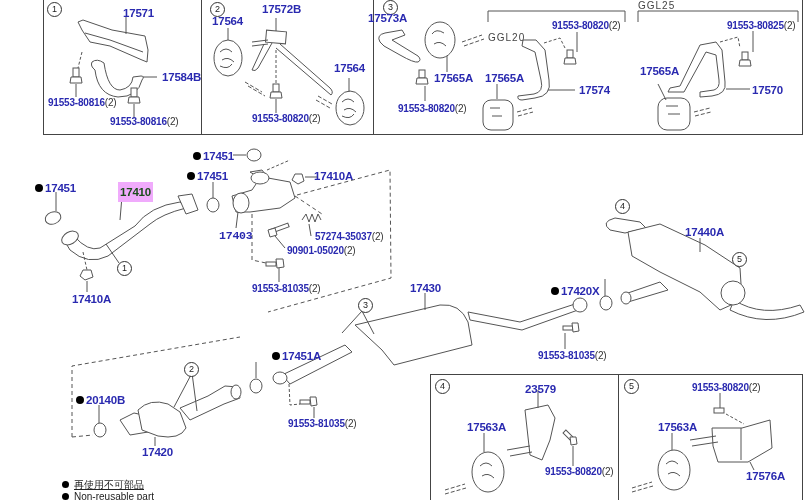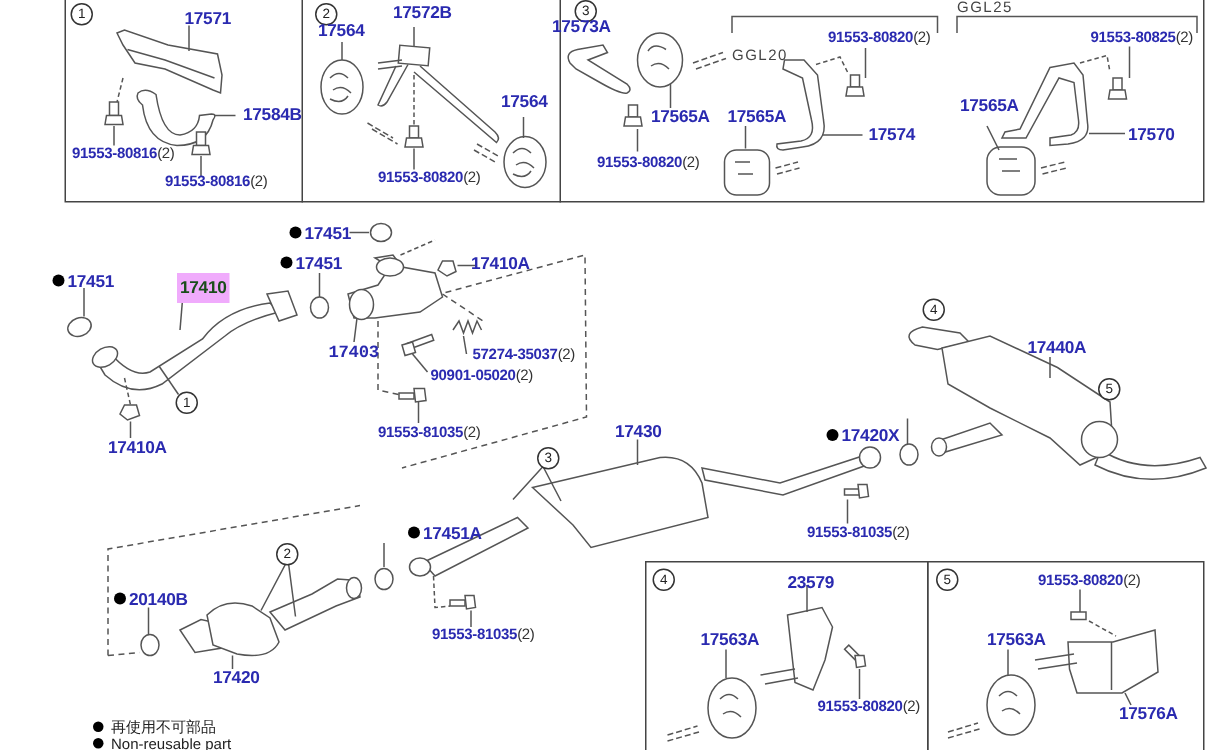--- a/index.html
+++ b/index.html
@@ -5,21 +5,21 @@
   html,body{margin:0;padding:0;background:#fff;}
   body{width:810px;height:500px;position:relative;overflow:hidden;font-family:"Liberation Sans",sans-serif;}
   #stage{position:absolute;left:0;top:0;width:810px;height:500px;}
   .lbl{position:absolute;font-family:"Liberation Sans",sans-serif;font-weight:bold;color:#2a2ab0;font-size:11.5px;white-space:nowrap;line-height:12px;letter-spacing:-0.2px;cursor:pointer;}
   .lbl.sm{font-size:10px;}
   .qty{color:#333;font-weight:normal;font-size:10px;}
   .hl{background:#f0abfc;color:#1a4d1a;padding:4px 2px;}
   .dot{display:inline-block;width:8px;height:8px;border-radius:50%;background:#000;margin-right:2px;vertical-align:0px;}
   .grp{position:absolute;font-size:10px;color:#444;letter-spacing:1px;}
   .circ{position:absolute;width:13px;height:13px;border:1px solid #333;border-radius:50%;font-size:9px;line-height:13px;text-align:center;color:#222;background:#fff;}
-  .legend{position:absolute;left:62px;font-size:10px;color:#222;}
+  .legend{position:absolute;left:62px;font-size:10px;color:#222;text-decoration:underline;}
   .legend .ldot{display:inline-block;width:7px;height:7px;background:#000;border-radius:50%;margin-right:5px;}
   svg{position:absolute;left:0;top:0;}
 </style>
 </head>
 <body>
 
 <div id="stage">
 <svg width="810" height="500" viewBox="0 0 810 500">
   <g fill="none" stroke="#555" stroke-width="1">
 

